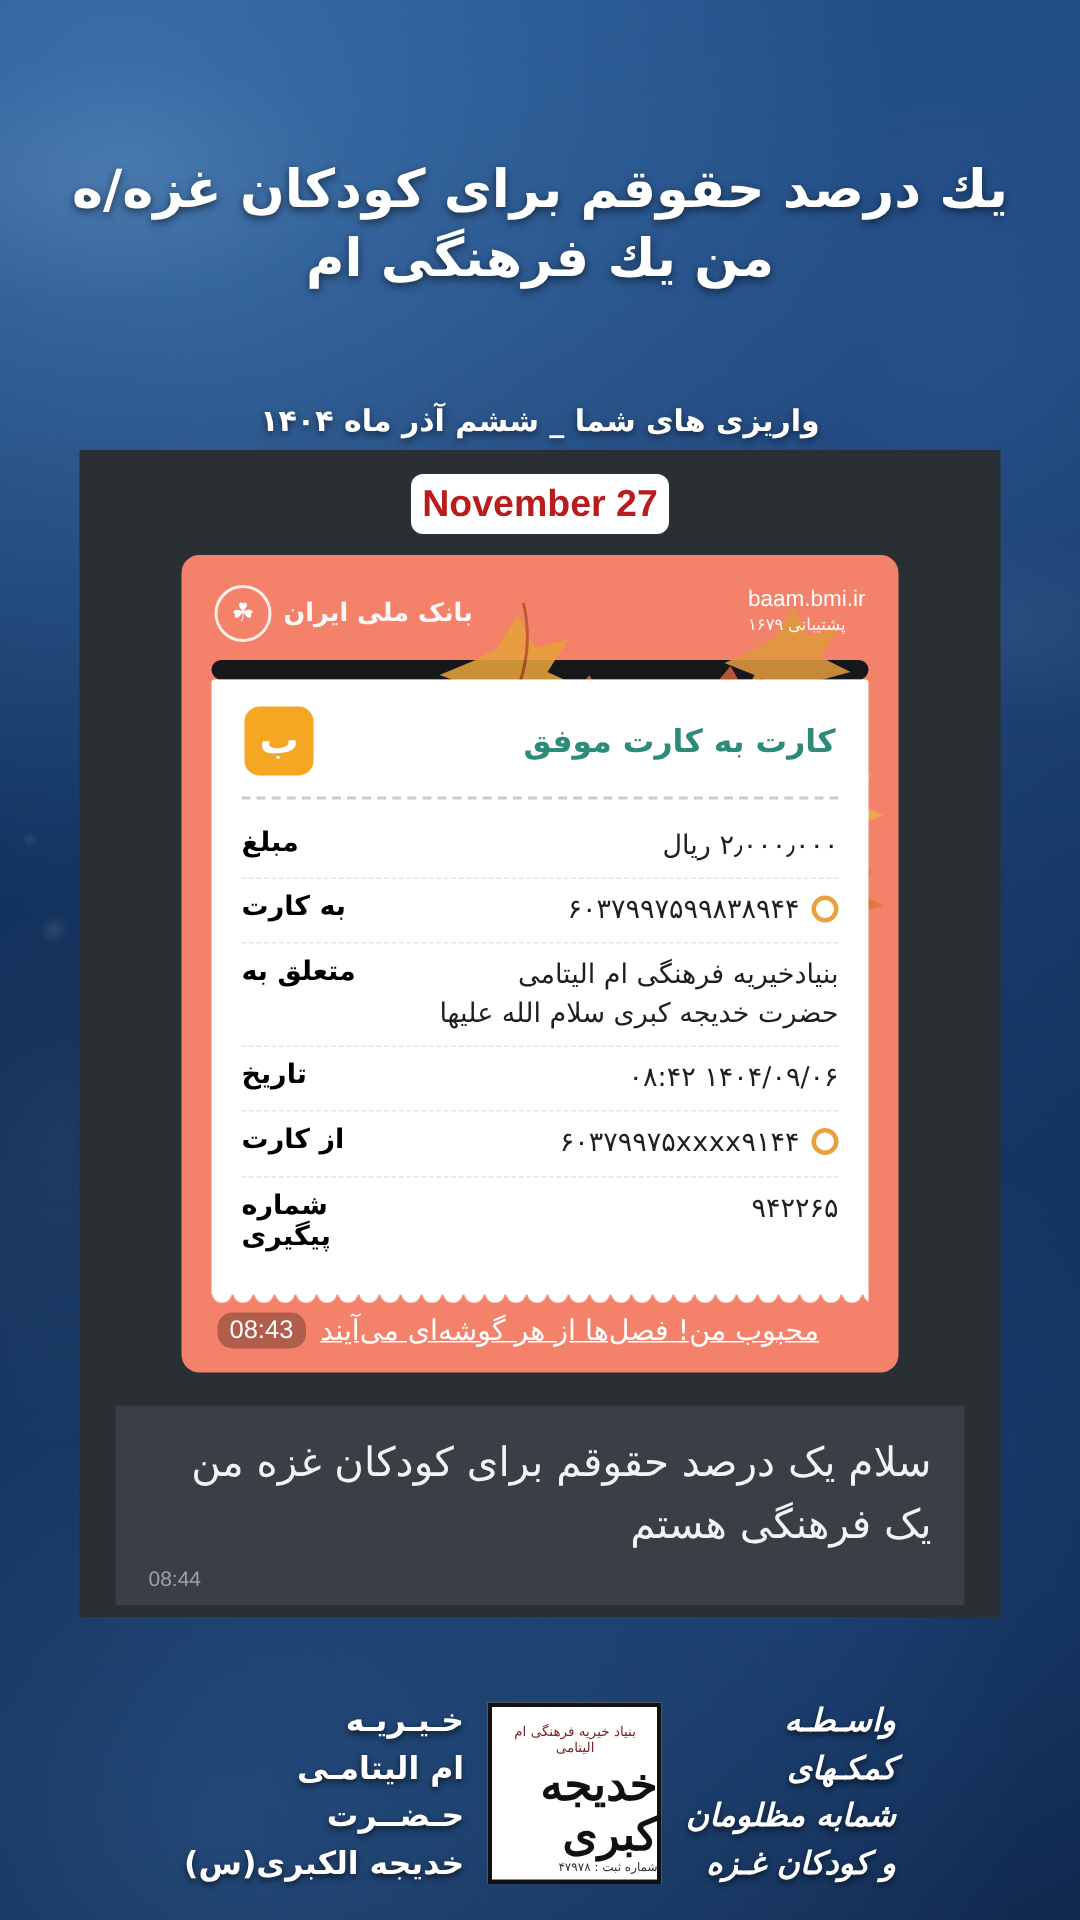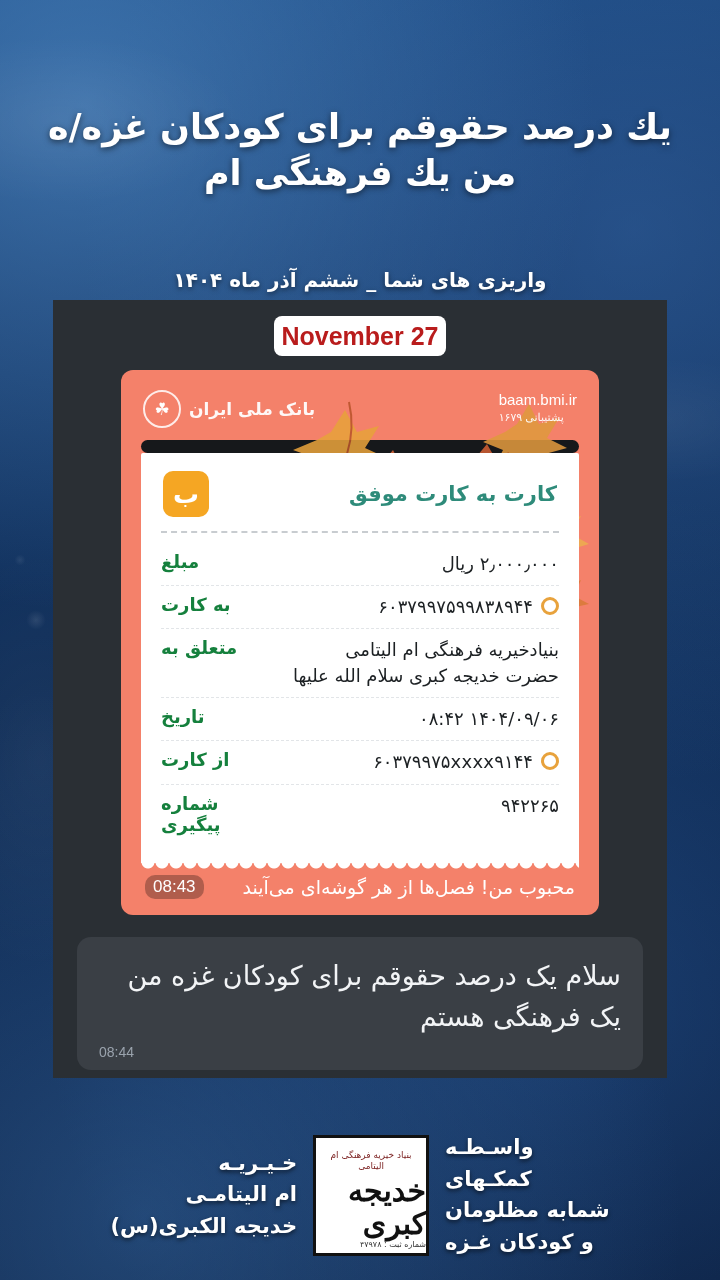--- a/index.html
+++ b/index.html
@@ -179,21 +179,21 @@
     align-items: flex-start;
     padding: 8px 0;
     border-bottom: 1px dashed #e2e5e8;
     gap: 14px;
   }
   .row:last-child { border-bottom: none; }
   .row .label {
     width: 116px;
     flex: none;
     text-align: left;
-    color: #15803d;
+    color: #000000;
     font-size: 18px;
     font-weight: bold;
   }
   .row .value {
     flex: 1;
     text-align: right;
     color: #1c2023;
     font-size: 18px;
     line-height: 1.45;
     display: flex;
@@ -218,37 +218,38 @@
     display: flex;
     align-items: center;
     justify-content: space-between;
     padding: 12px 6px 6px;
     gap: 10px;
   }
   .caption-text {
     color: #ffffff;
     font-size: 19px;
     flex: 1;
-    text-align: right;
+    text-align: left;
+    text-decoration: underline;
   }
   .time-badge {
     background: rgba(0,0,0,0.28);
     color: #ffffff;
     font-size: 17px;
     border-radius: 10px;
     padding: 2px 8px;
     font-family: "Liberation Sans", sans-serif;
   }
 
   
   .text-bubble {
     margin: 22px auto 0;
     width: 566px;
     background: #3a3f45;
-    border-radius: 14px;
+    border-radius: 0;
     padding: 18px 22px 10px;
   }
   .text-bubble .msg {
     color: #f2f4f6;
     font-size: 27px;
     line-height: 1.55;
     text-align: right;
   }
   .text-bubble .time {
     color: #9aa3ad;
@@ -272,21 +273,21 @@
   }
   .footer-col {
     color: #ffffff;
     font-size: 21px;
     font-weight: bold;
     line-height: 1.5;
     text-shadow: 0 2px 4px rgba(0,0,0,0.6);
     letter-spacing: 2px;
   }
   .footer-col.right { text-align: right; }
-  .footer-col.left { text-align: left; }
+  .footer-col.left { text-align: right; font-style: italic; }
   .seal {
     width: 116px;
     height: 121px;
     background: #ffffff;
     border: 3px solid #111;
     display: flex;
     flex-direction: column;
     align-items: flex-start;
     justify-content: center;
     position: relative;
@@ -438,15 +439,16 @@
 
   <div class="seal">
     <div class="seal-top">بنیاد خیریه فرهنگی ام الیتامی</div>
     <div class="seal-main">خدیجه کبری</div>
     <div class="seal-bottom">شماره ثبت : ۴۷۹۷۸</div>
   </div>
 
   <div class="footer-col right">
     <div>خـیـریـه</div>
     <div>ام الیتامـی</div>
+    <div>حـضــرت</div>
     <div>خدیجه الکبری(س)</div>
   </div>
 </div>
 
 </body></html>

